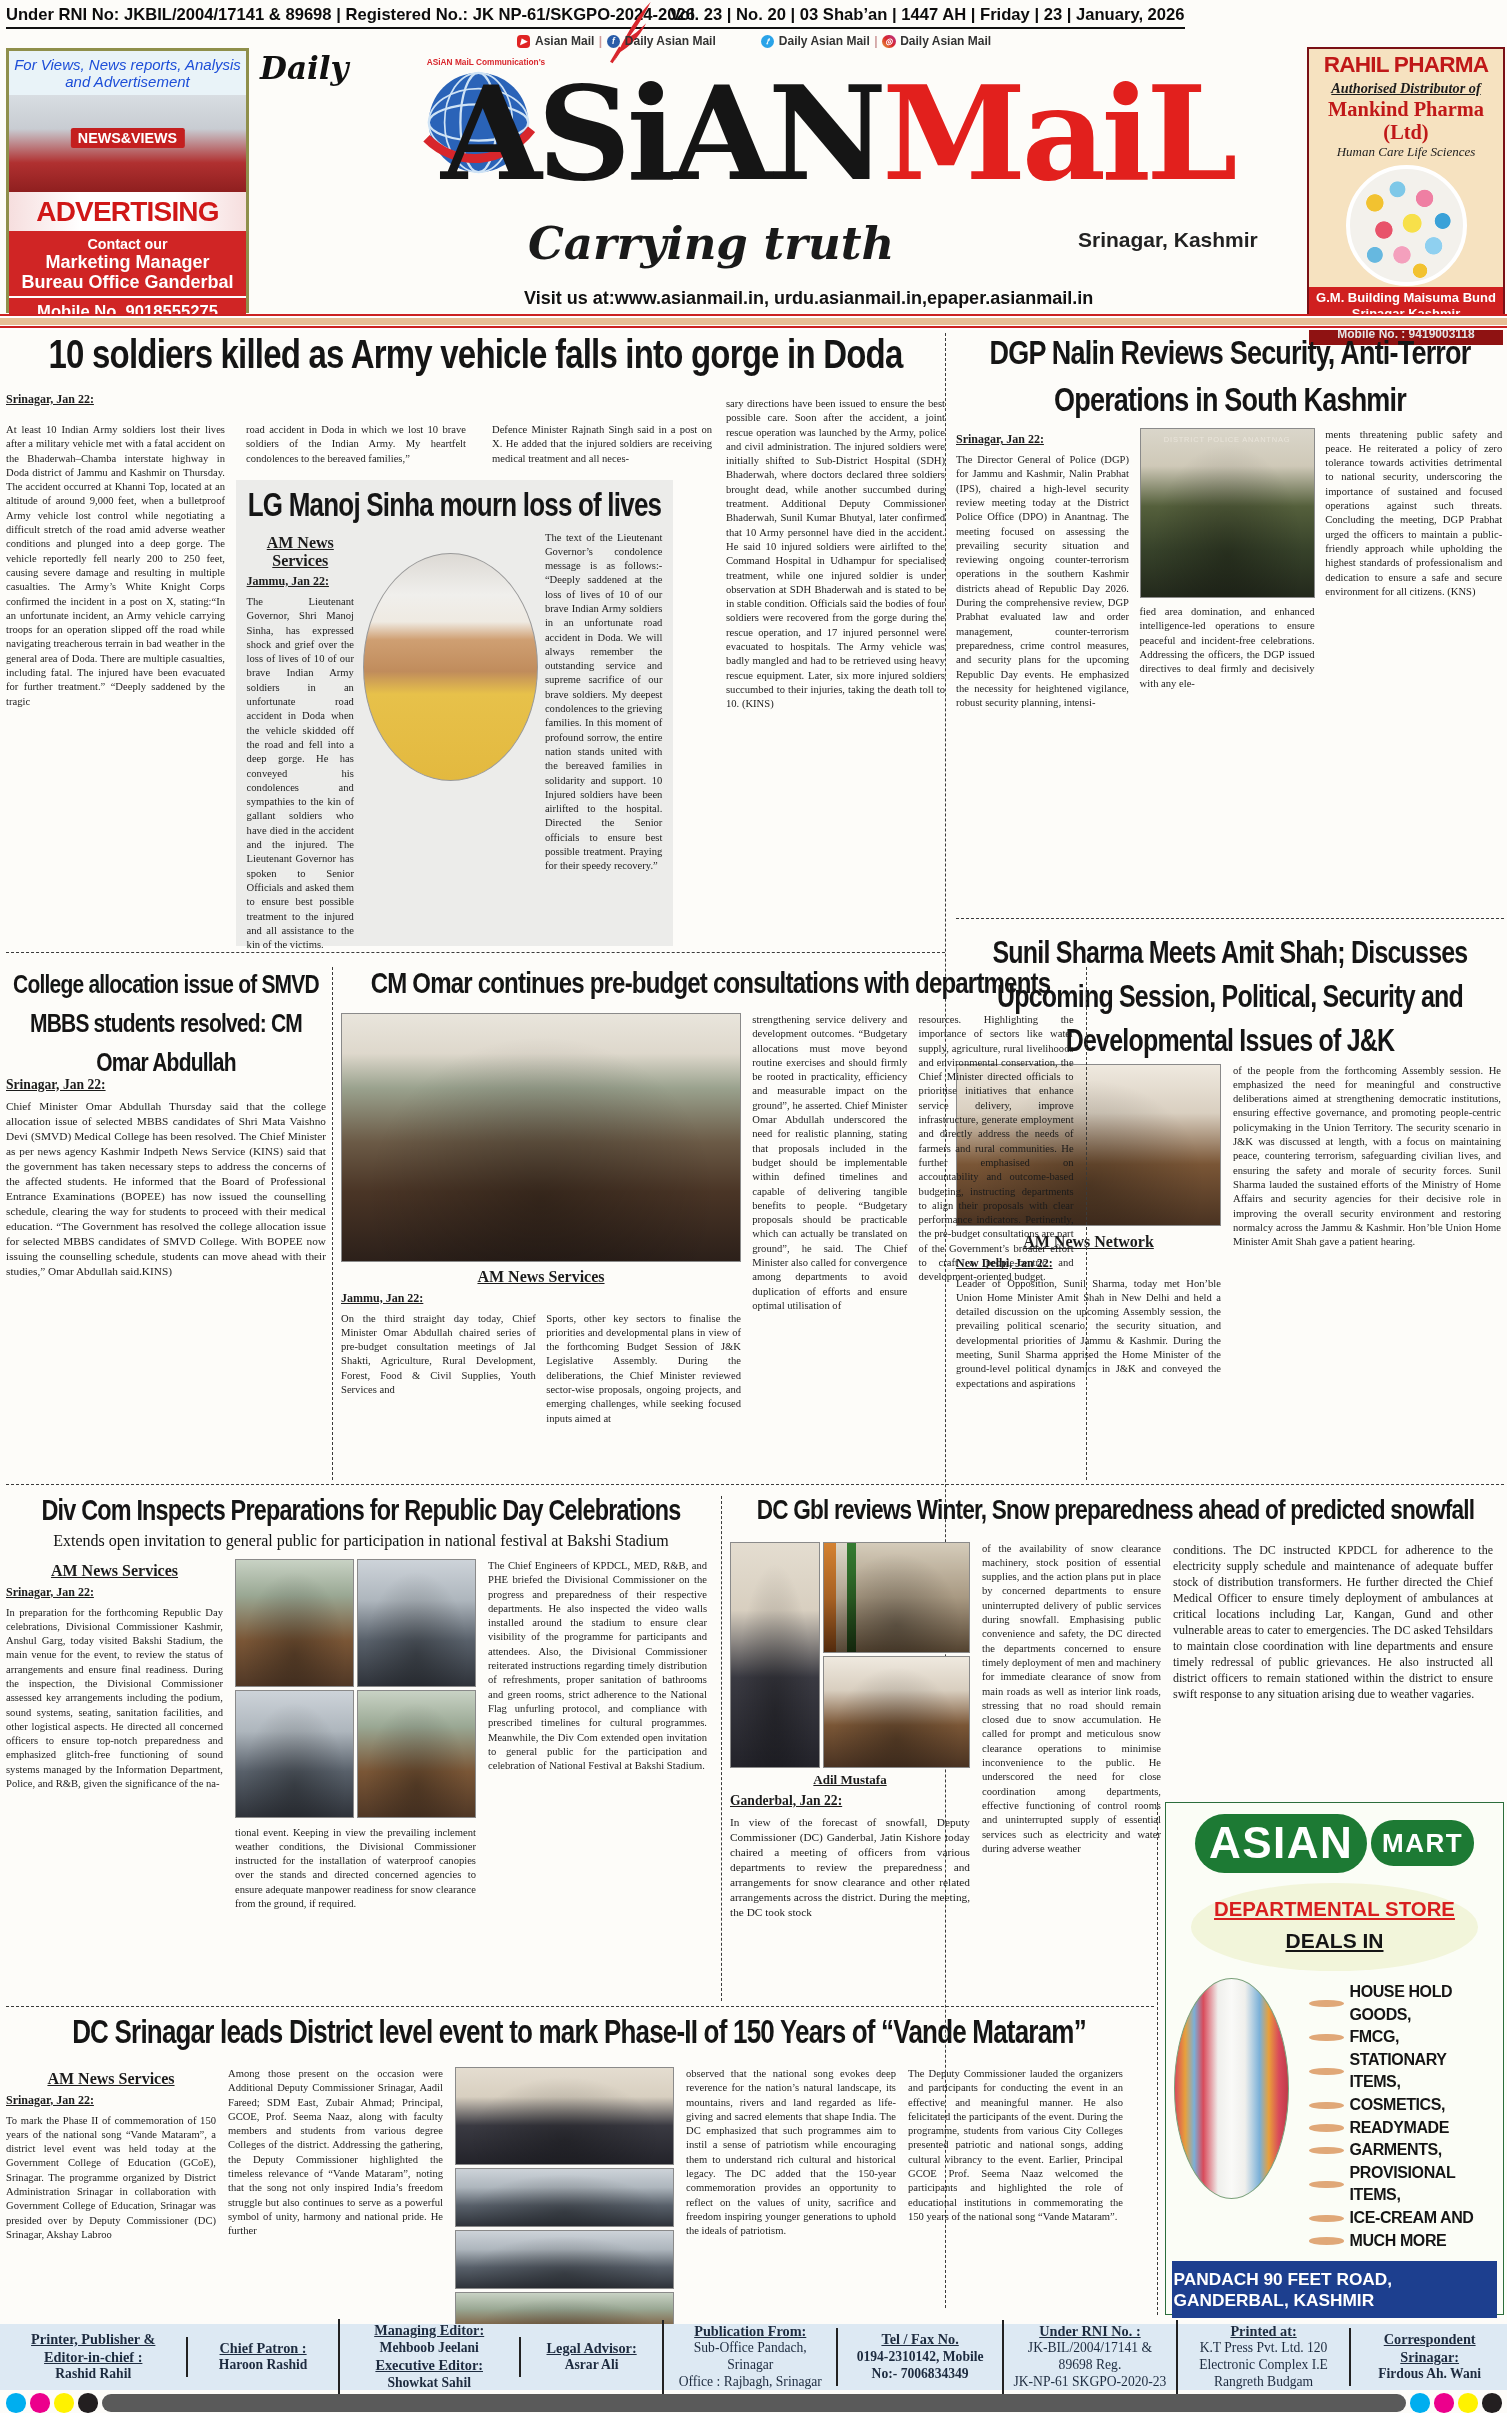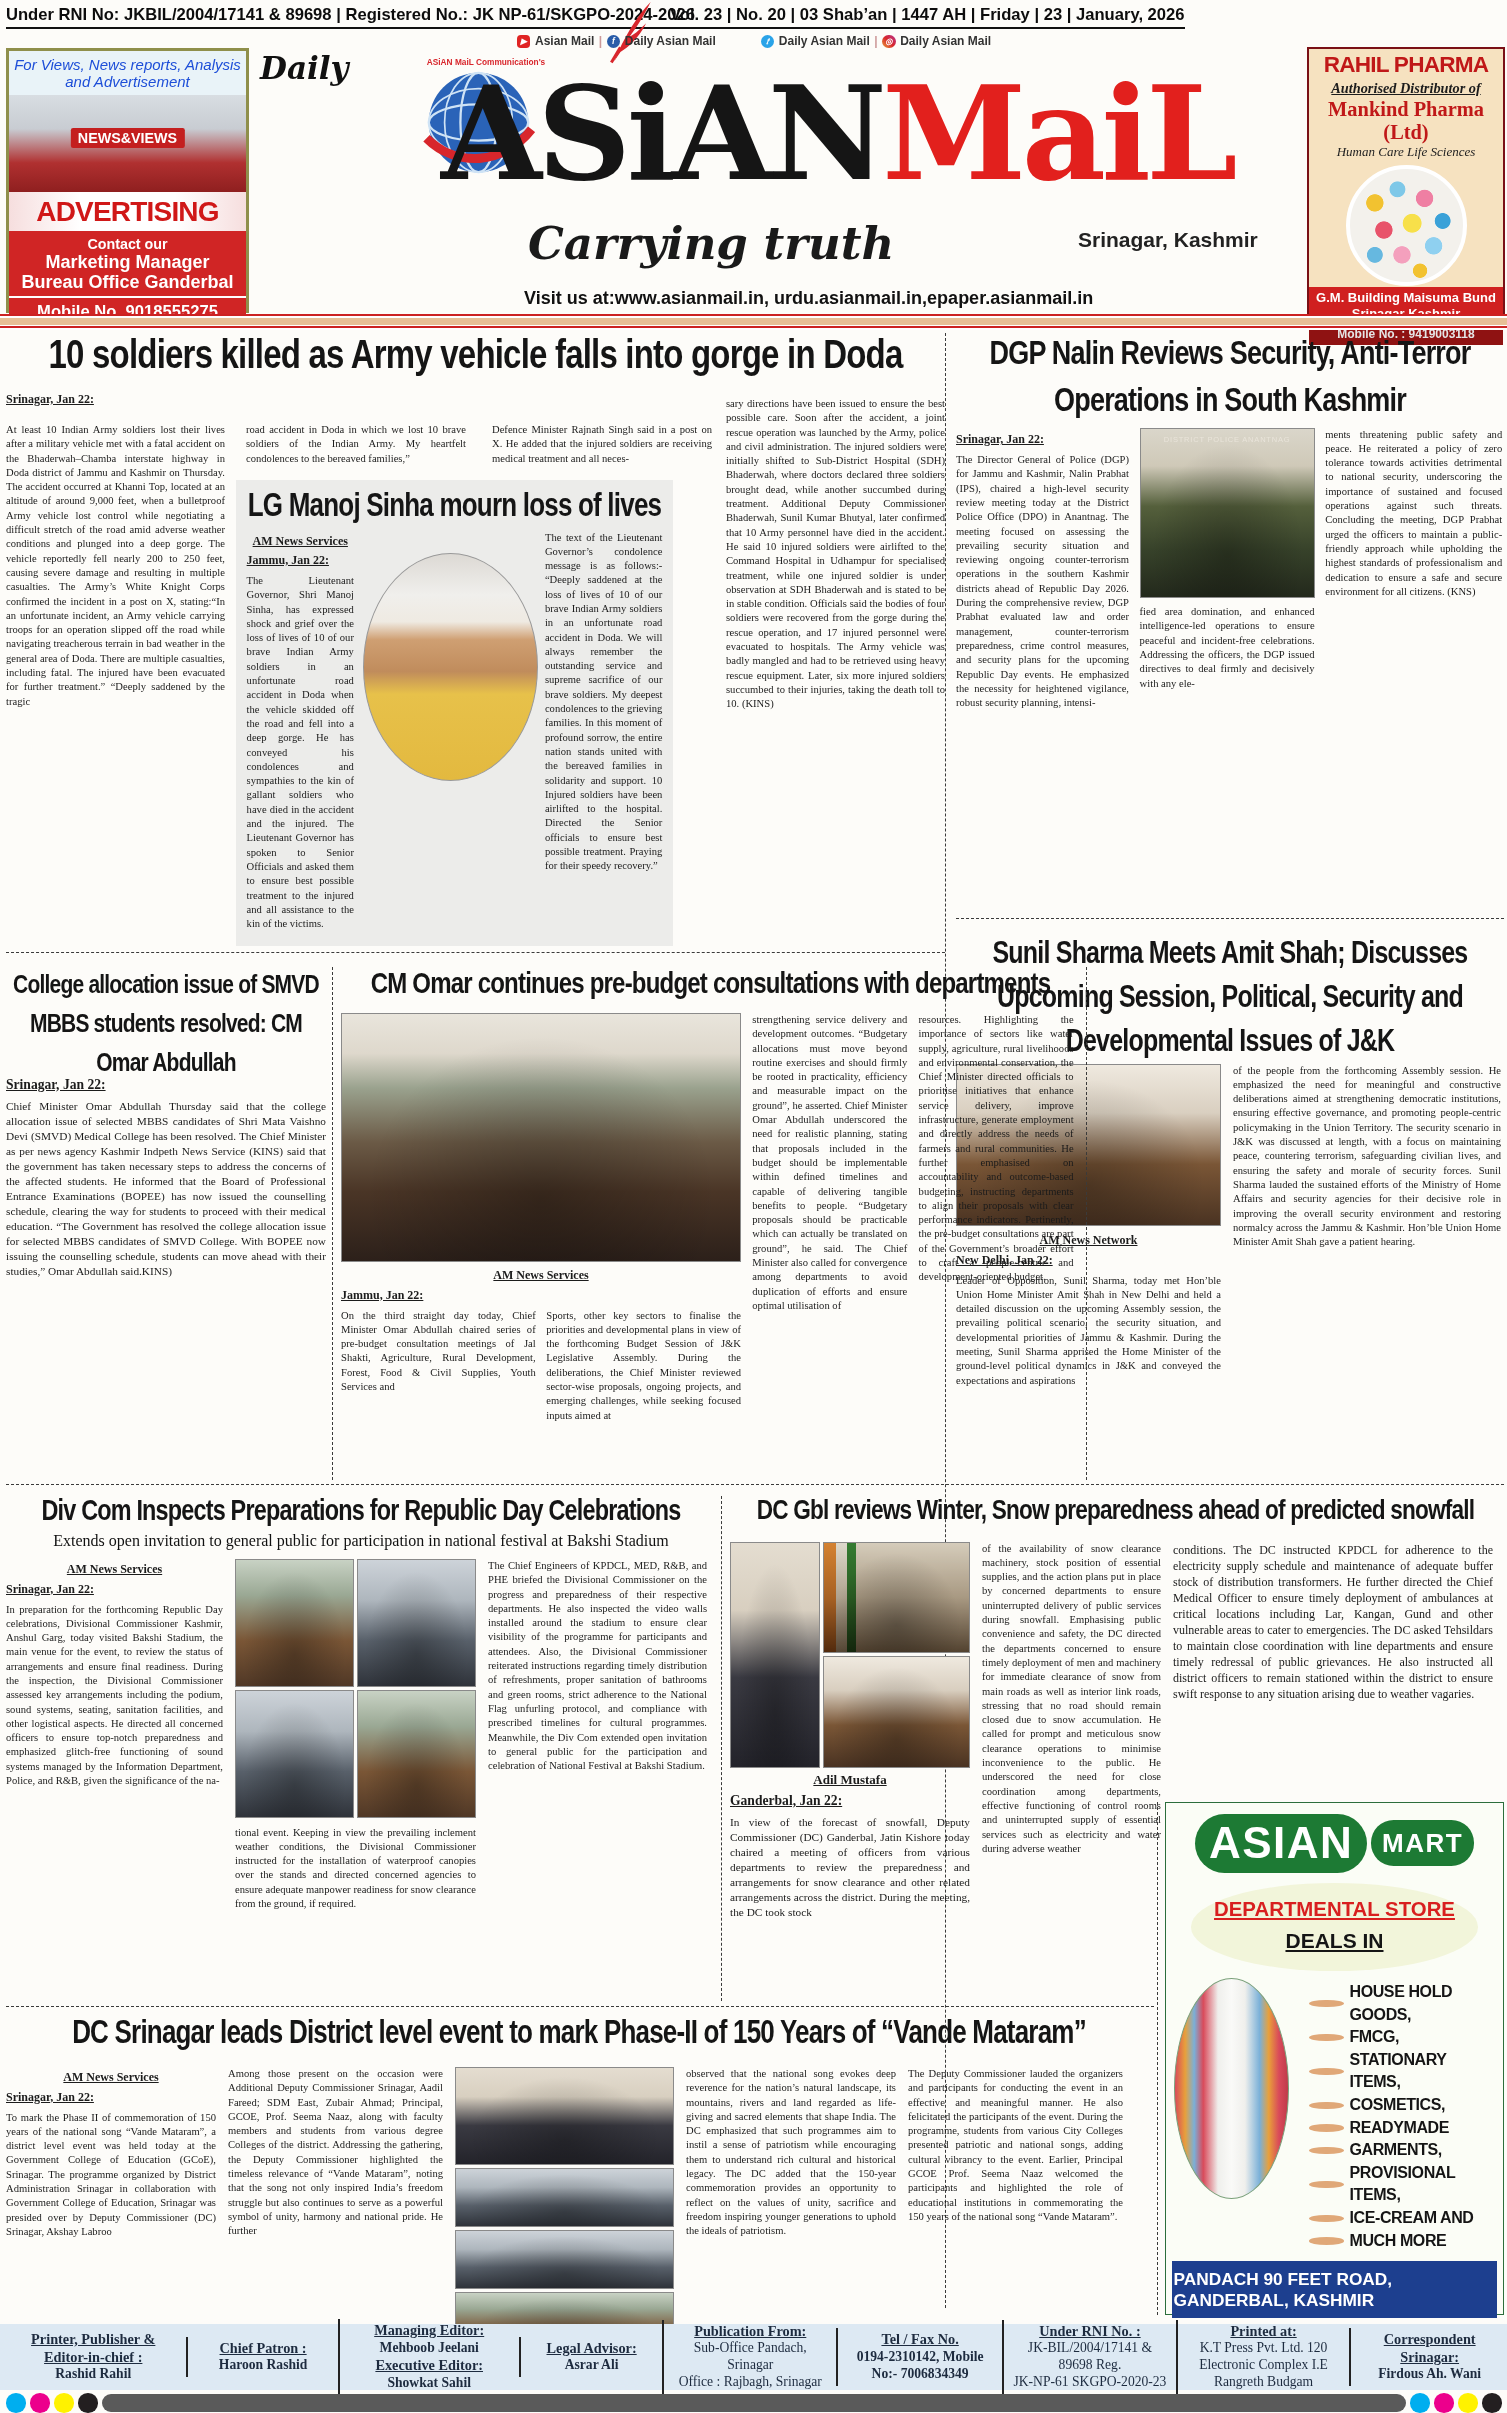--- a/index.html
+++ b/index.html
@@ -78,21 +78,21 @@
   .band{left:0;top:314px;width:1508px;height:16px;
         background:linear-gradient(180deg,#c22 0 2.3px,#fff 2.3px 3.8px,#e7bf96 3.8px 11.3px,#fff 11.3px 12px,#c22 12px 14.3px,#fff 14.3px 16px);}
   
   .hl{font-family:"Liberation Sans",sans-serif;font-weight:bold;color:#151515;text-align:center;}
   .sc{display:inline-block;transform:scaleY(1.26);transform-origin:50% 30%;white-space:nowrap;letter-spacing:-0.8px;}
   .scm{display:inline-block;transform:scaleY(1.22);transform-origin:50% 12%;letter-spacing:-0.8px;}
   .body{font-size:10.6px;line-height:14.3px;text-align:justify;color:#1b1b1b;}
   .b15{font-size:11.3px;line-height:15px;}
   .b16{font-size:12px;line-height:16px;}
   .dateline{font-weight:bold;text-decoration:underline;font-size:12px;margin:4.5px 0 6px;}
-  .byline{font-weight:bold;text-decoration:underline;font-size:12px;text-align:center;margin:3px 0 4.5px;}
+  .byline{font-weight:bold;text-decoration:underline;font-size:16px;text-align:center;margin:3px 0 4.5px;}
   .cols{display:flex;align-items:flex-start;}
   .ph{position:relative;border:0.8px solid #8a8a8a;box-sizing:border-box;overflow:hidden;}
   .ph::after{content:"";position:absolute;inset:0;background:radial-gradient(ellipse at 50% 75%,rgba(0,0,0,.28),transparent 62%);}
   .ph-meet{background:linear-gradient(180deg,#e9e5dc 0%,#ded8cc 16%,#9aa28e 30%,#6b5a46 52%,#4a3526 72%,#2c201a 100%);}
   .ph-dgp{background:linear-gradient(180deg,#dad6ca 0%,#cfc9b8 22%,#55603c 46%,#37422a 72%,#23291c 100%);}
   .ph-room{background:linear-gradient(180deg,#efe9df 0%,#d9cfc0 30%,#7a5636 62%,#4a3322 100%);}
   .ph-crowd{background:linear-gradient(180deg,#cdd3d9 0%,#aeb6bd 32%,#58606a 64%,#2f333a 100%);}
   .ph-stage{background:linear-gradient(180deg,#c8d2c4 0%,#9aa894 28%,#7a5636 64%,#503826 100%);}
   .ph-speaker{background:linear-gradient(180deg,#e4ddd0 0%,#d8cfc0 30%,#3a3a42 60%,#23232a 100%);}
   .ph-flag{background:linear-gradient(90deg,#e8913a 0 8%,#f2f2ee 8% 16%,#3a8a3a 16% 22%,#e9e4da 22% 100%),

